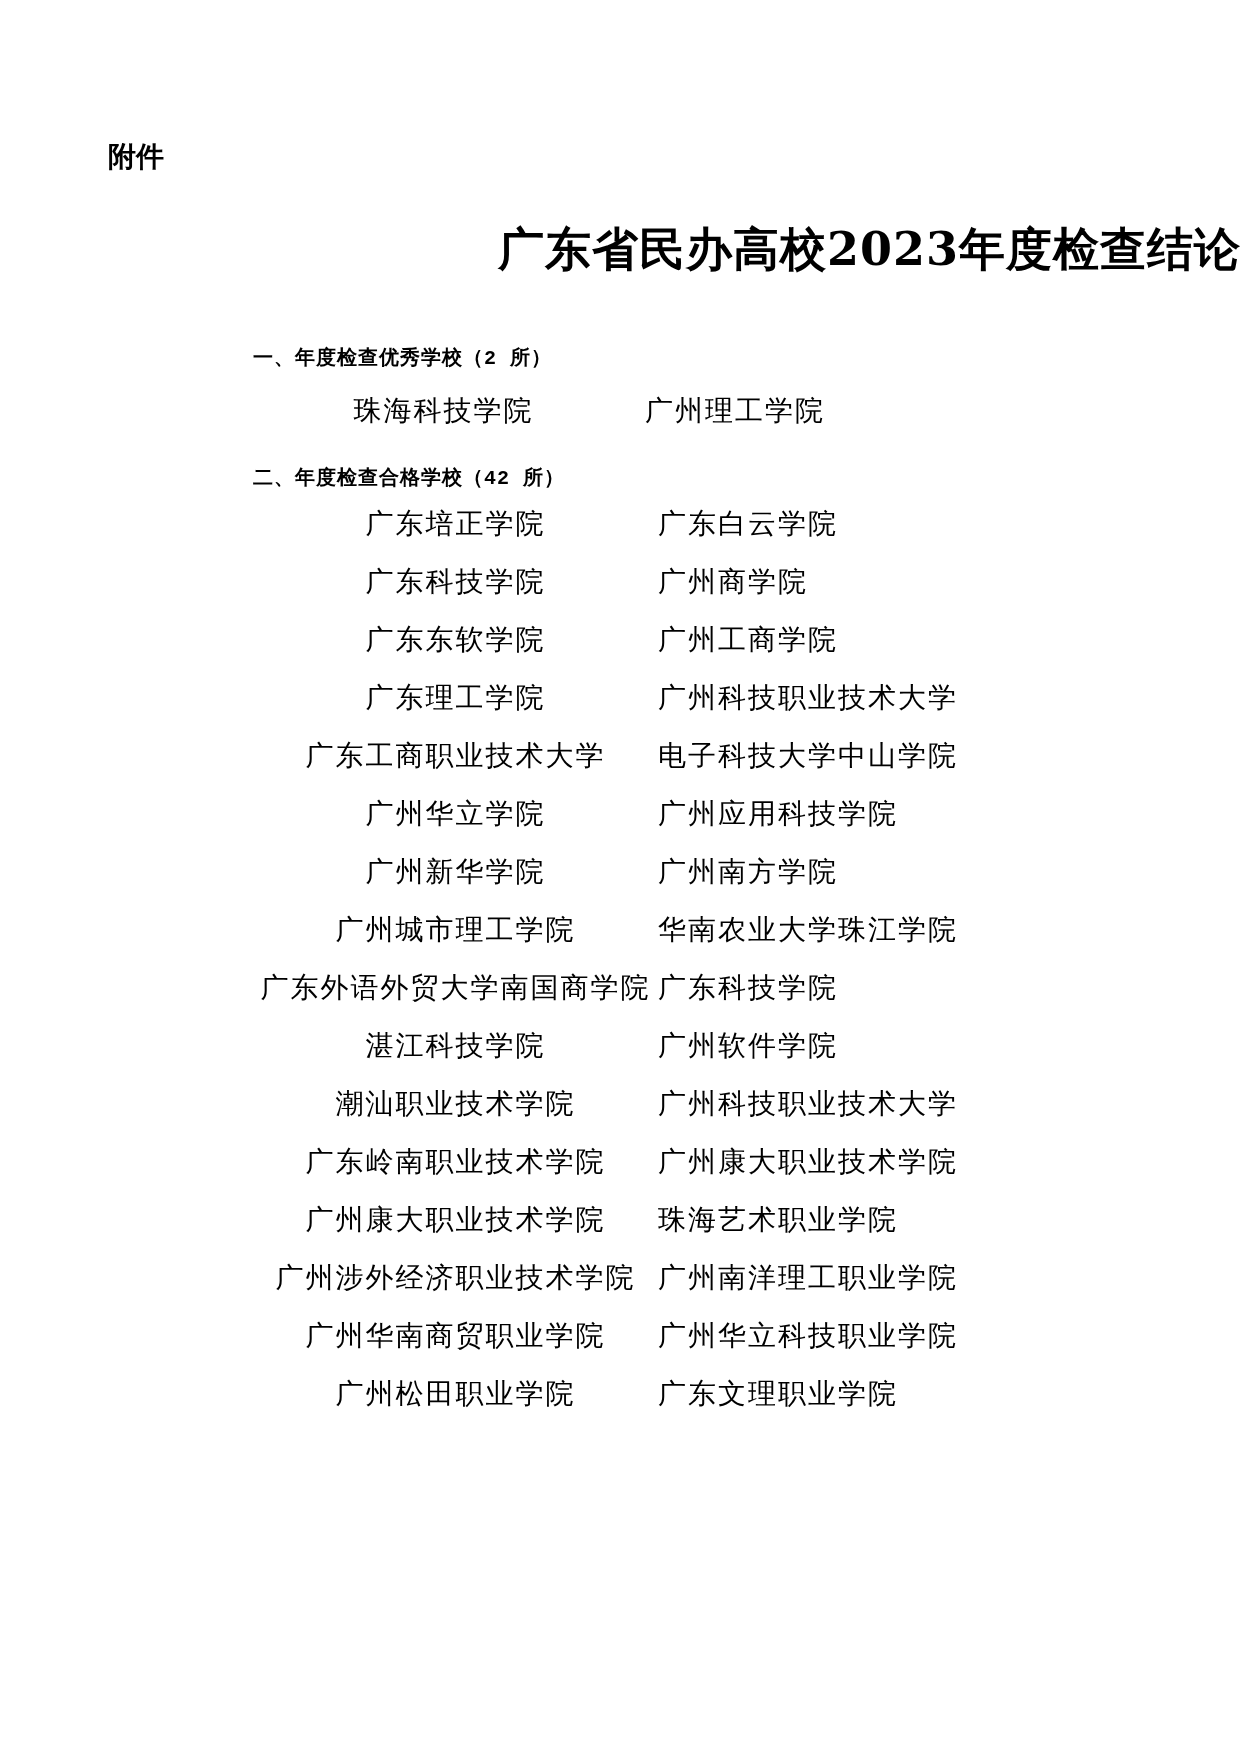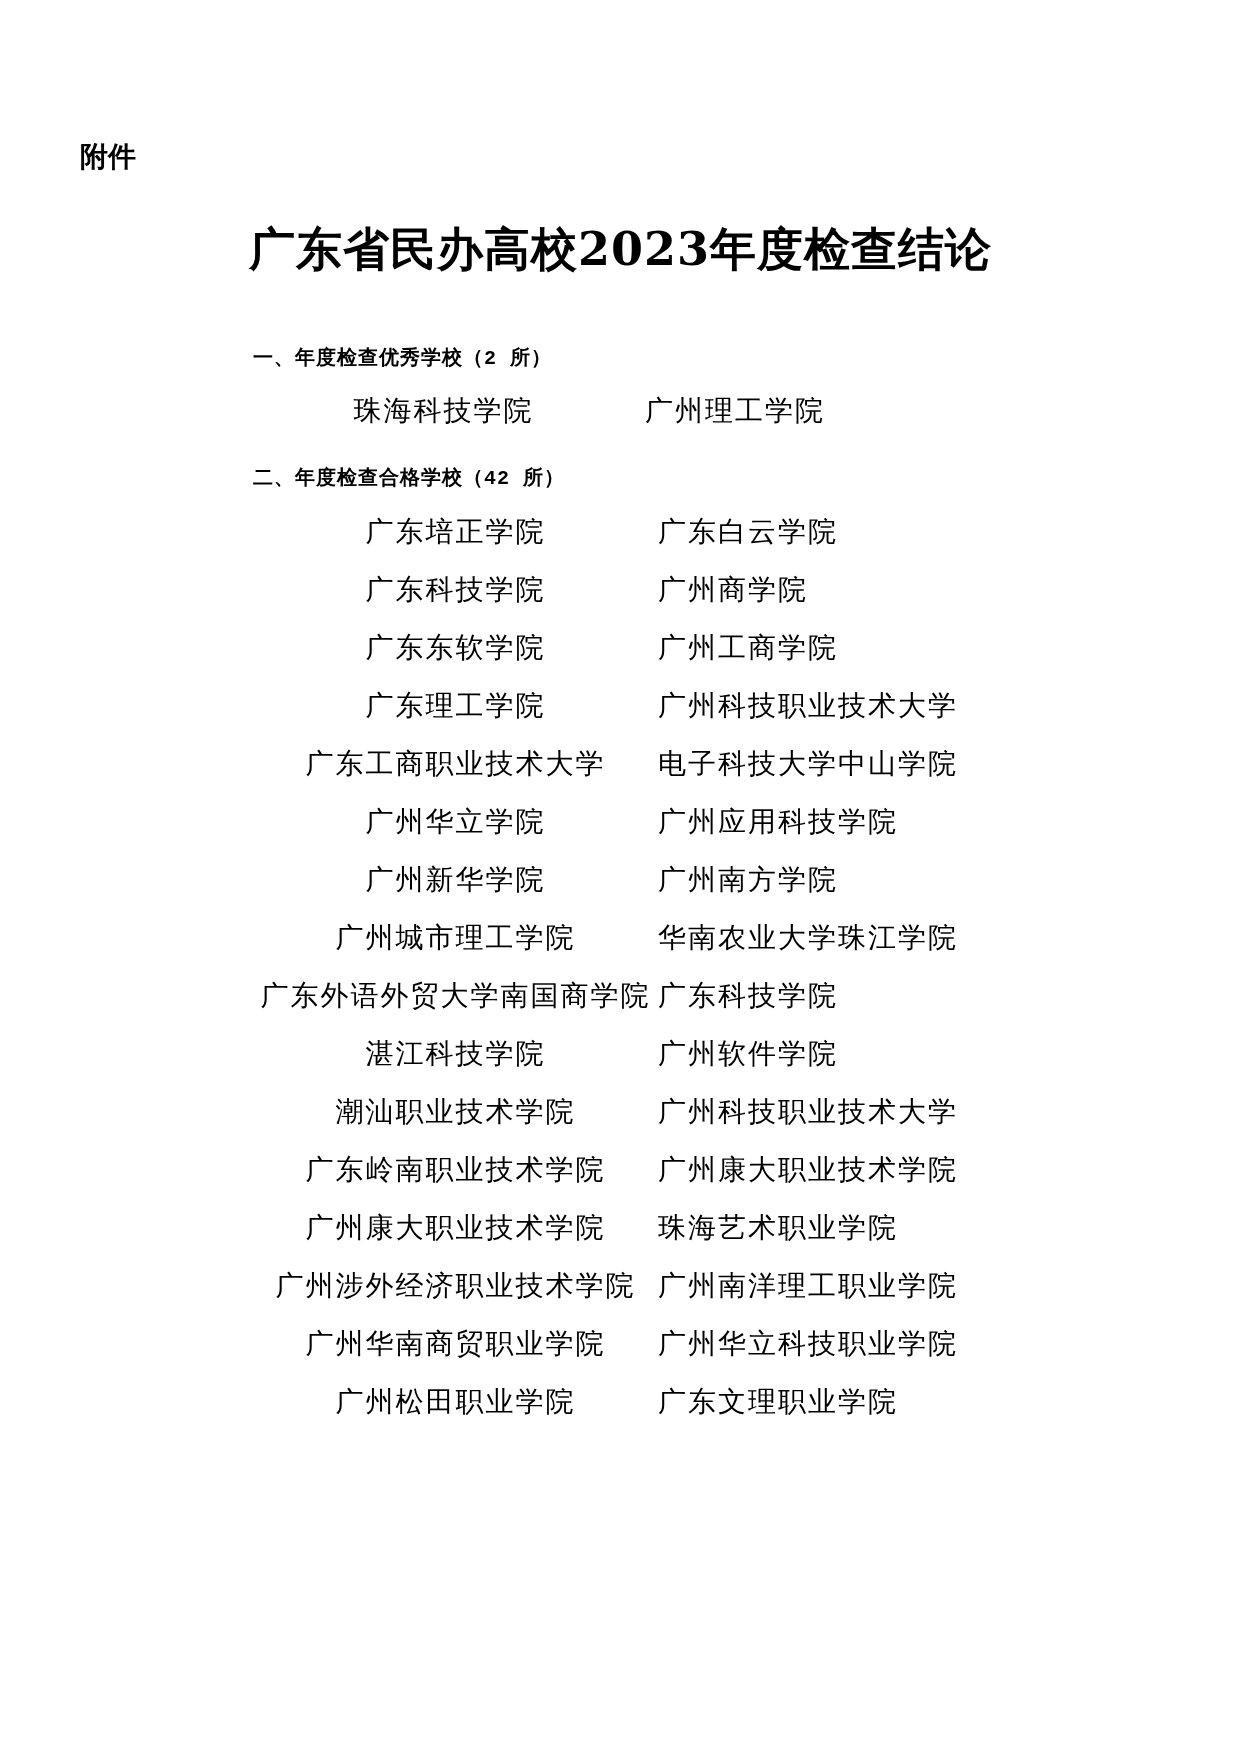--- a/index.html
+++ b/index.html
@@ -11,29 +11,29 @@
     position: relative;
     width: 1241px;
     height: 1754px;
     background: #ffffff;
     color: #000000;
     box-sizing: border-box;
     padding-top: 140px;
     overflow: hidden;
   }
   .attachment {
-    margin-left: 80px;
+    margin-left: 108px;
     font-family: "DejaVu Sans", "Liberation Sans", sans-serif;
     font-weight: 700;
     font-size: 28px;
     line-height: 34px;
   }
   .doc-title {
     margin-top: 45px;
-    text-align: center;
+    text-align: right;
     font-family: "DejaVu Serif", "Liberation Serif", serif;
     font-weight: 700;
     font-size: 46px;
     line-height: 60px;
     letter-spacing: 1px;
   }
   .content {
     margin-left: 253px;
     margin-right: 40px;
   }
@@ -50,21 +50,21 @@
     height: 40px;
     margin-bottom: 18px;
     font-family: "DejaVu Serif", "Liberation Serif", serif;
     font-weight: 400;
     font-size: 28px;
     line-height: 40px;
     letter-spacing: 2px;
     white-space: nowrap;
   }
   .excellent-row { margin-top: 12px; margin-bottom: 0; }
-  #qualified-rows { margin-top: 13px; }
+  #qualified-rows { margin-top: 5px; }
   .col-left {
     display: inline-block;
     width: 405px;
     vertical-align: top;
     text-align: center;
   }
   .col-left.s1 { width: 381px; }
   .col-right {
     display: inline-block;
     vertical-align: top;

